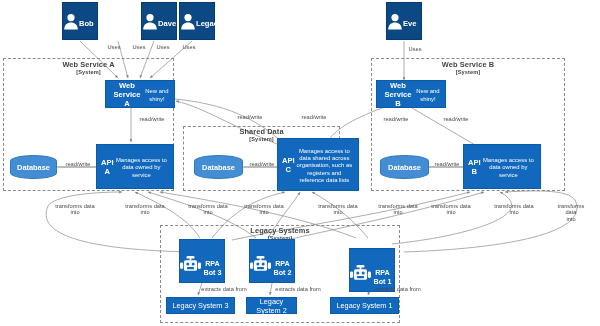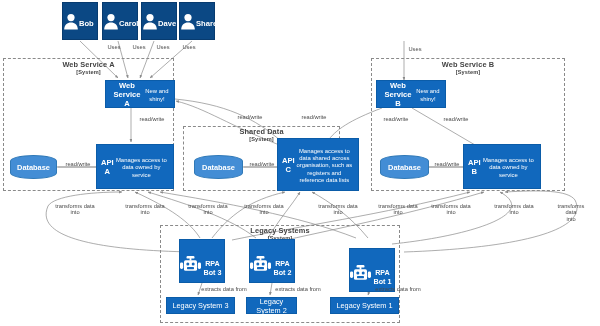--- a/index.html
+++ b/index.html
@@ -225,50 +225,50 @@
   <div class="node person" style="left:62px; top:2px;">
     <span class="glyph">
       <svg width="16" height="17" viewBox="0 0 16 17">
           <circle cx="8" cy="4.6" r="3.6" fill="#fff"></circle>
           <path d="M1.2,16.5 C1.2,11.6 4.3,9.4 8,9.4 C11.7,9.4 14.8,11.6 14.8,16.5 z" fill="#fff"></path>
         </svg>
     </span>
     <span class="nm">Bob</span>
   </div>
 
-  <div class="node person" style="left:102px; top:2px;">
-    <span class="glyph">
-      <svg width="16" height="17" viewBox="0 0 16 17">
-          <circle cx="8" cy="4.6" r="3.6" fill="#fff"></circle>
-          <path d="M1.2,16.5 C1.2,11.6 4.3,9.4 8,9.4 C11.7,9.4 14.8,11.6 14.8,16.5 z" fill="#fff"></path>
-        </svg>
-    </span>
-    <span class="nm">Carol</span>
-  </div>
 
   <div class="node person" style="left:141px; top:2px;">
     <span class="glyph">
       <svg width="16" height="17" viewBox="0 0 16 17">
           <circle cx="8" cy="4.6" r="3.6" fill="#fff"></circle>
           <path d="M1.2,16.5 C1.2,11.6 4.3,9.4 8,9.4 C11.7,9.4 14.8,11.6 14.8,16.5 z" fill="#fff"></path>
         </svg>
     </span>
     <span class="nm">Dave</span>
   </div>
 
   <div class="node person" style="left:179px; top:2px;">
     <span class="glyph">
       <svg width="16" height="17" viewBox="0 0 16 17">
           <circle cx="8" cy="4.6" r="3.6" fill="#fff"></circle>
           <path d="M1.2,16.5 C1.2,11.6 4.3,9.4 8,9.4 C11.7,9.4 14.8,11.6 14.8,16.5 z" fill="#fff"></path>
         </svg>
     </span>
-    <span class="nm">Shared</span>
-  </div>
-
+    <span class="nm">Legacy</span>
+  </div>
+
+  <div class="node person" style="left:386px; top:2px;">
+    <span class="glyph">
+      <svg width="16" height="17" viewBox="0 0 16 17">
+          <circle cx="8" cy="4.6" r="3.6" fill="#fff"></circle>
+          <path d="M1.2,16.5 C1.2,11.6 4.3,9.4 8,9.4 C11.7,9.4 14.8,11.6 14.8,16.5 z" fill="#fff"></path>
+        </svg>
+    </span>
+    <span class="nm">Eve</span>
+  </div>
 
   <div class="node container" style="left:105px; top:80px; width:70px; height:28px;">
     <span class="title">Web Service A</span>
     <span class="desc">New and shiny!</span>
   </div>
 
   <div class="node container" style="left:376px; top:80px; width:70px; height:28px;">
     <span class="title">Web Service B</span>
     <span class="desc">New and shiny!</span>
   </div>

